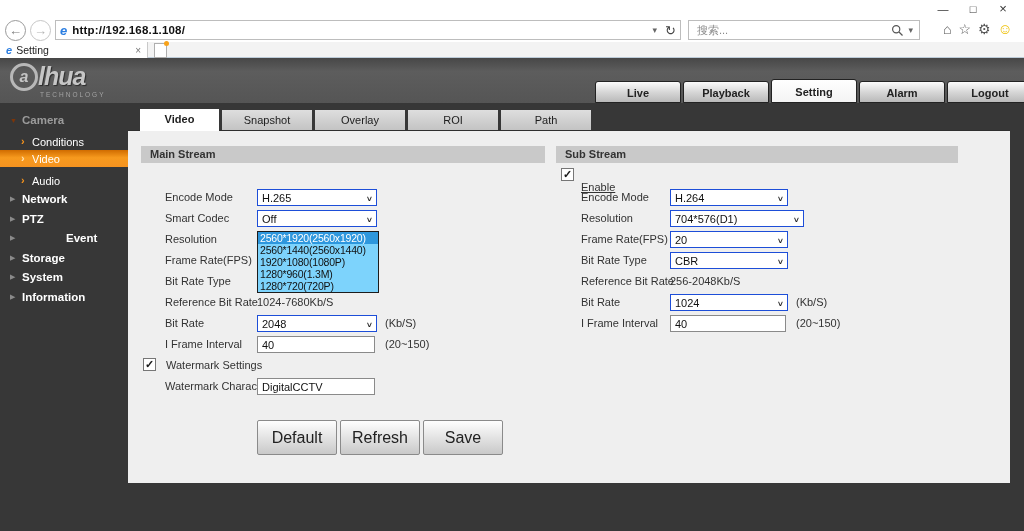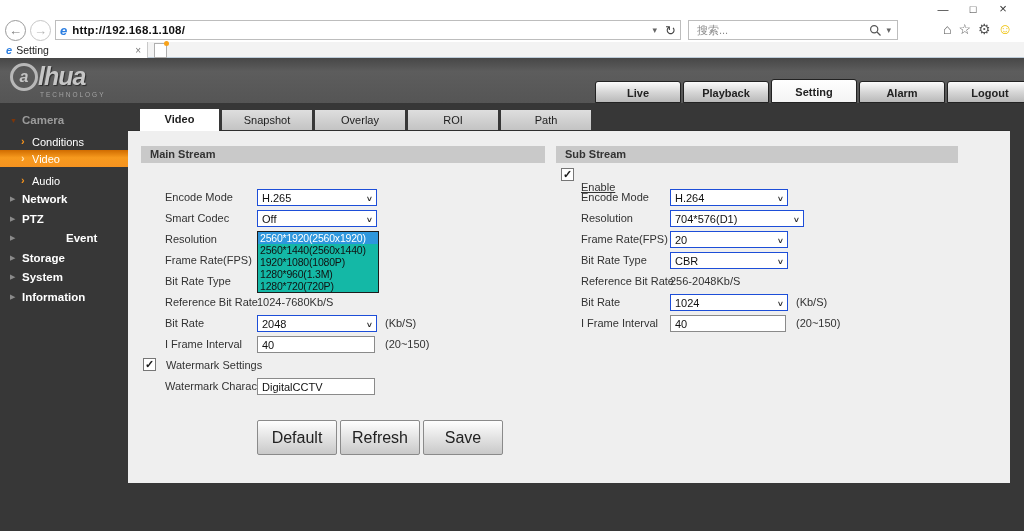--- a/index.html
+++ b/index.html
@@ -13,21 +13,21 @@
   .navbar{position:absolute;left:0;top:18px;width:1024px;height:24px;background:#ffffff;}
   .circbtn{position:absolute;width:21px;height:21px;border-radius:50%;text-align:center;line-height:20px;font-size:13px;box-sizing:border-box;}
   .backbtn{left:5px;top:2px;border:1px solid #9a9a9a;color:#7c7c7c;}
   .fwdbtn{left:30px;top:2px;border:1px solid #c6c6c6;color:#b5b5b5;}
   .urlbar{position:absolute;left:55px;top:2px;width:626px;height:20px;border:1px solid #bdbdbd;background:#fff;box-sizing:border-box;display:flex;align-items:center;padding:0 4px;}
   .ie-e{color:#2a7de1;font-style:italic;font-weight:bold;font-size:13px;margin-right:5px;}
   .urltext{font-size:11.5px;color:#111;font-weight:bold;letter-spacing:.2px;}
   .urlbar-right{margin-left:auto;display:flex;align-items:center;gap:8px;color:#555;}
   .caret{font-size:9px;color:#666;}
   .refresh{font-size:13px;color:#444;}
-  .searchbox{position:absolute;left:688px;top:2px;width:210px;height:20px;border:1px solid #bdbdbd;background:#fff;box-sizing:border-box;display:flex;align-items:center;padding:0 6px;}
+  .searchbox{position:absolute;left:688px;top:2px;width:232px;height:20px;border:1px solid #bdbdbd;background:#fff;box-sizing:border-box;display:flex;align-items:center;padding:0 6px;}
   .searchbox input{flex:1;border:none;outline:none;font-size:11px;color:#333;font-family:inherit;background:transparent;}
   .searchbox input::placeholder{color:#8a8a8a;}
   .chromeicons{position:absolute;left:943px;top:3px;display:flex;gap:7px;align-items:center;}
   .chromeicon{font-size:14px;color:#555;line-height:16px;}
   .smiley{color:#eebf00;font-size:15px;}
   .tabbar{position:absolute;left:0;top:42px;width:1024px;height:16px;background:#f3f3f3;border-bottom:1px solid #bccbd8;box-sizing:border-box;}
   .ietab{position:absolute;left:0;top:0;width:148px;height:16px;background:#ffffff;border-right:1px solid #c9c9c9;box-sizing:border-box;display:flex;align-items:center;padding:0 6px;}
   .ietab .tabtitle{font-size:10.5px;color:#222;margin-left:4px;}
   .tabclose{margin-left:auto;font-size:10px;color:#777;}
   .newtab{position:absolute;left:154px;top:1px;width:11px;height:13px;background:#fff;border:1px solid #aeaeae;}
@@ -67,21 +67,21 @@
   .panel{position:absolute;left:128px;top:28px;width:882px;height:352px;background:#efefef;}
 
   .secbar{position:absolute;height:17px;background:#c9c9c9;font-size:11px;font-weight:bold;color:#333;line-height:17px;padding-left:9px;box-sizing:border-box;}
   .lbl{position:absolute;font-size:11px;color:#333;white-space:nowrap;line-height:11px;}
   .val{position:absolute;font-size:11px;color:#333;white-space:nowrap;line-height:11px;}
   .sel{position:absolute;height:17px;width:120px;background:#fff;border:1px solid #1d4ed8;box-sizing:border-box;display:flex;align-items:center;padding-left:4px;}
   .sel .seltext{font-size:11px;color:#111;white-space:nowrap;}
   .sel .chev{position:absolute;right:3px;top:3px;font-size:10px;color:#222;transform:scaleY(.75);}
   .inp{position:absolute;height:17px;width:118px;background:#fff;border:1px solid #8a8a8a;box-sizing:border-box;font-size:11px;color:#111;padding:0 0 0 4px;font-family:inherit;}
   .cb{position:absolute;width:13px;height:13px;background:#fff;border:1px solid #767676;box-sizing:border-box;font-size:11px;line-height:11px;text-align:center;color:#1a1a1a;font-weight:bold;}
-  .listbox{position:absolute;left:129px;top:100px;width:122px;background:#14b8a6;border:1px solid #1c1c1c;z-index:6;box-sizing:border-box;}
+  .listbox{position:absolute;left:129px;top:100px;width:122px;background:#7dd3fc;border:1px solid #1c1c1c;z-index:6;box-sizing:border-box;}
   .opt{height:12px;line-height:12px;font-size:10.5px;color:#111;padding-left:2px;white-space:nowrap;letter-spacing:-.2px;}
   .opt.selected{background:#2e97dd;color:#fff;}
   .btn3{position:absolute;width:80px;height:35px;background:linear-gradient(180deg,#fefefe 0%,#dedede 60%,#c9c9c9 100%);border:1px solid #8a8a8a;border-radius:2px;box-sizing:border-box;font-size:16px;color:#222;text-align:center;line-height:17px;font-family:inherit;}
   .magsvg{display:block;}
 </style>
 </head>
 <body>
 
 <div class="screen">
 

